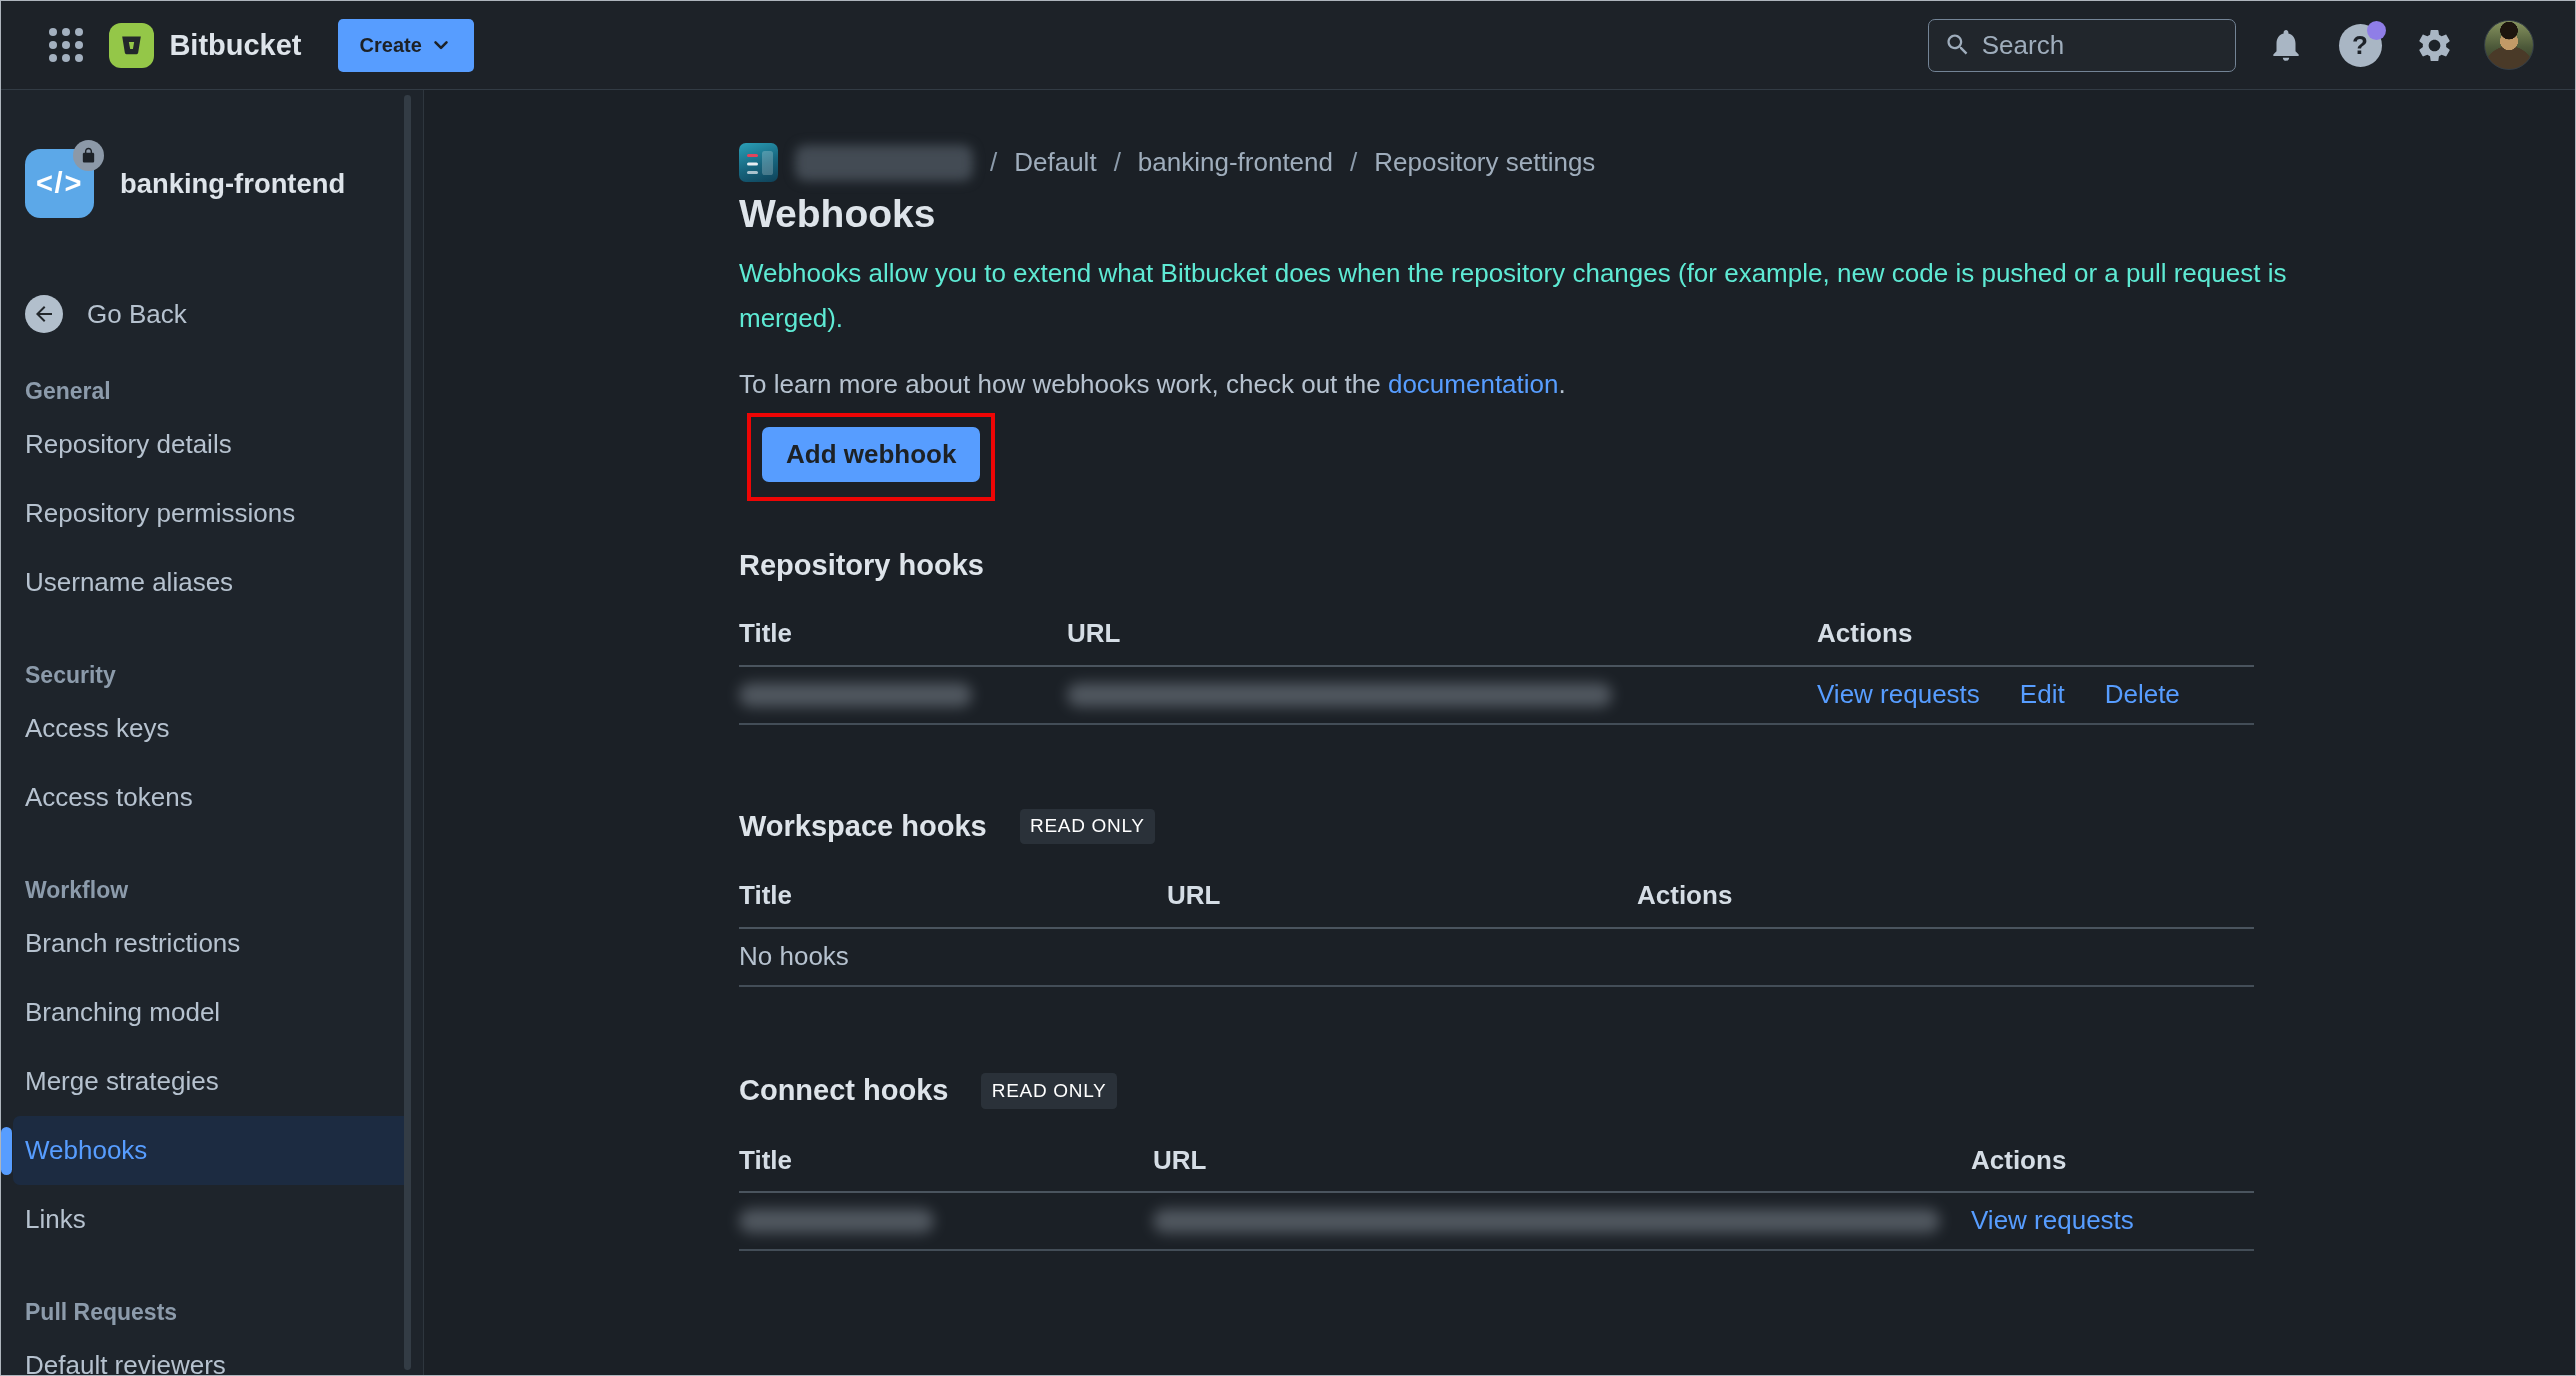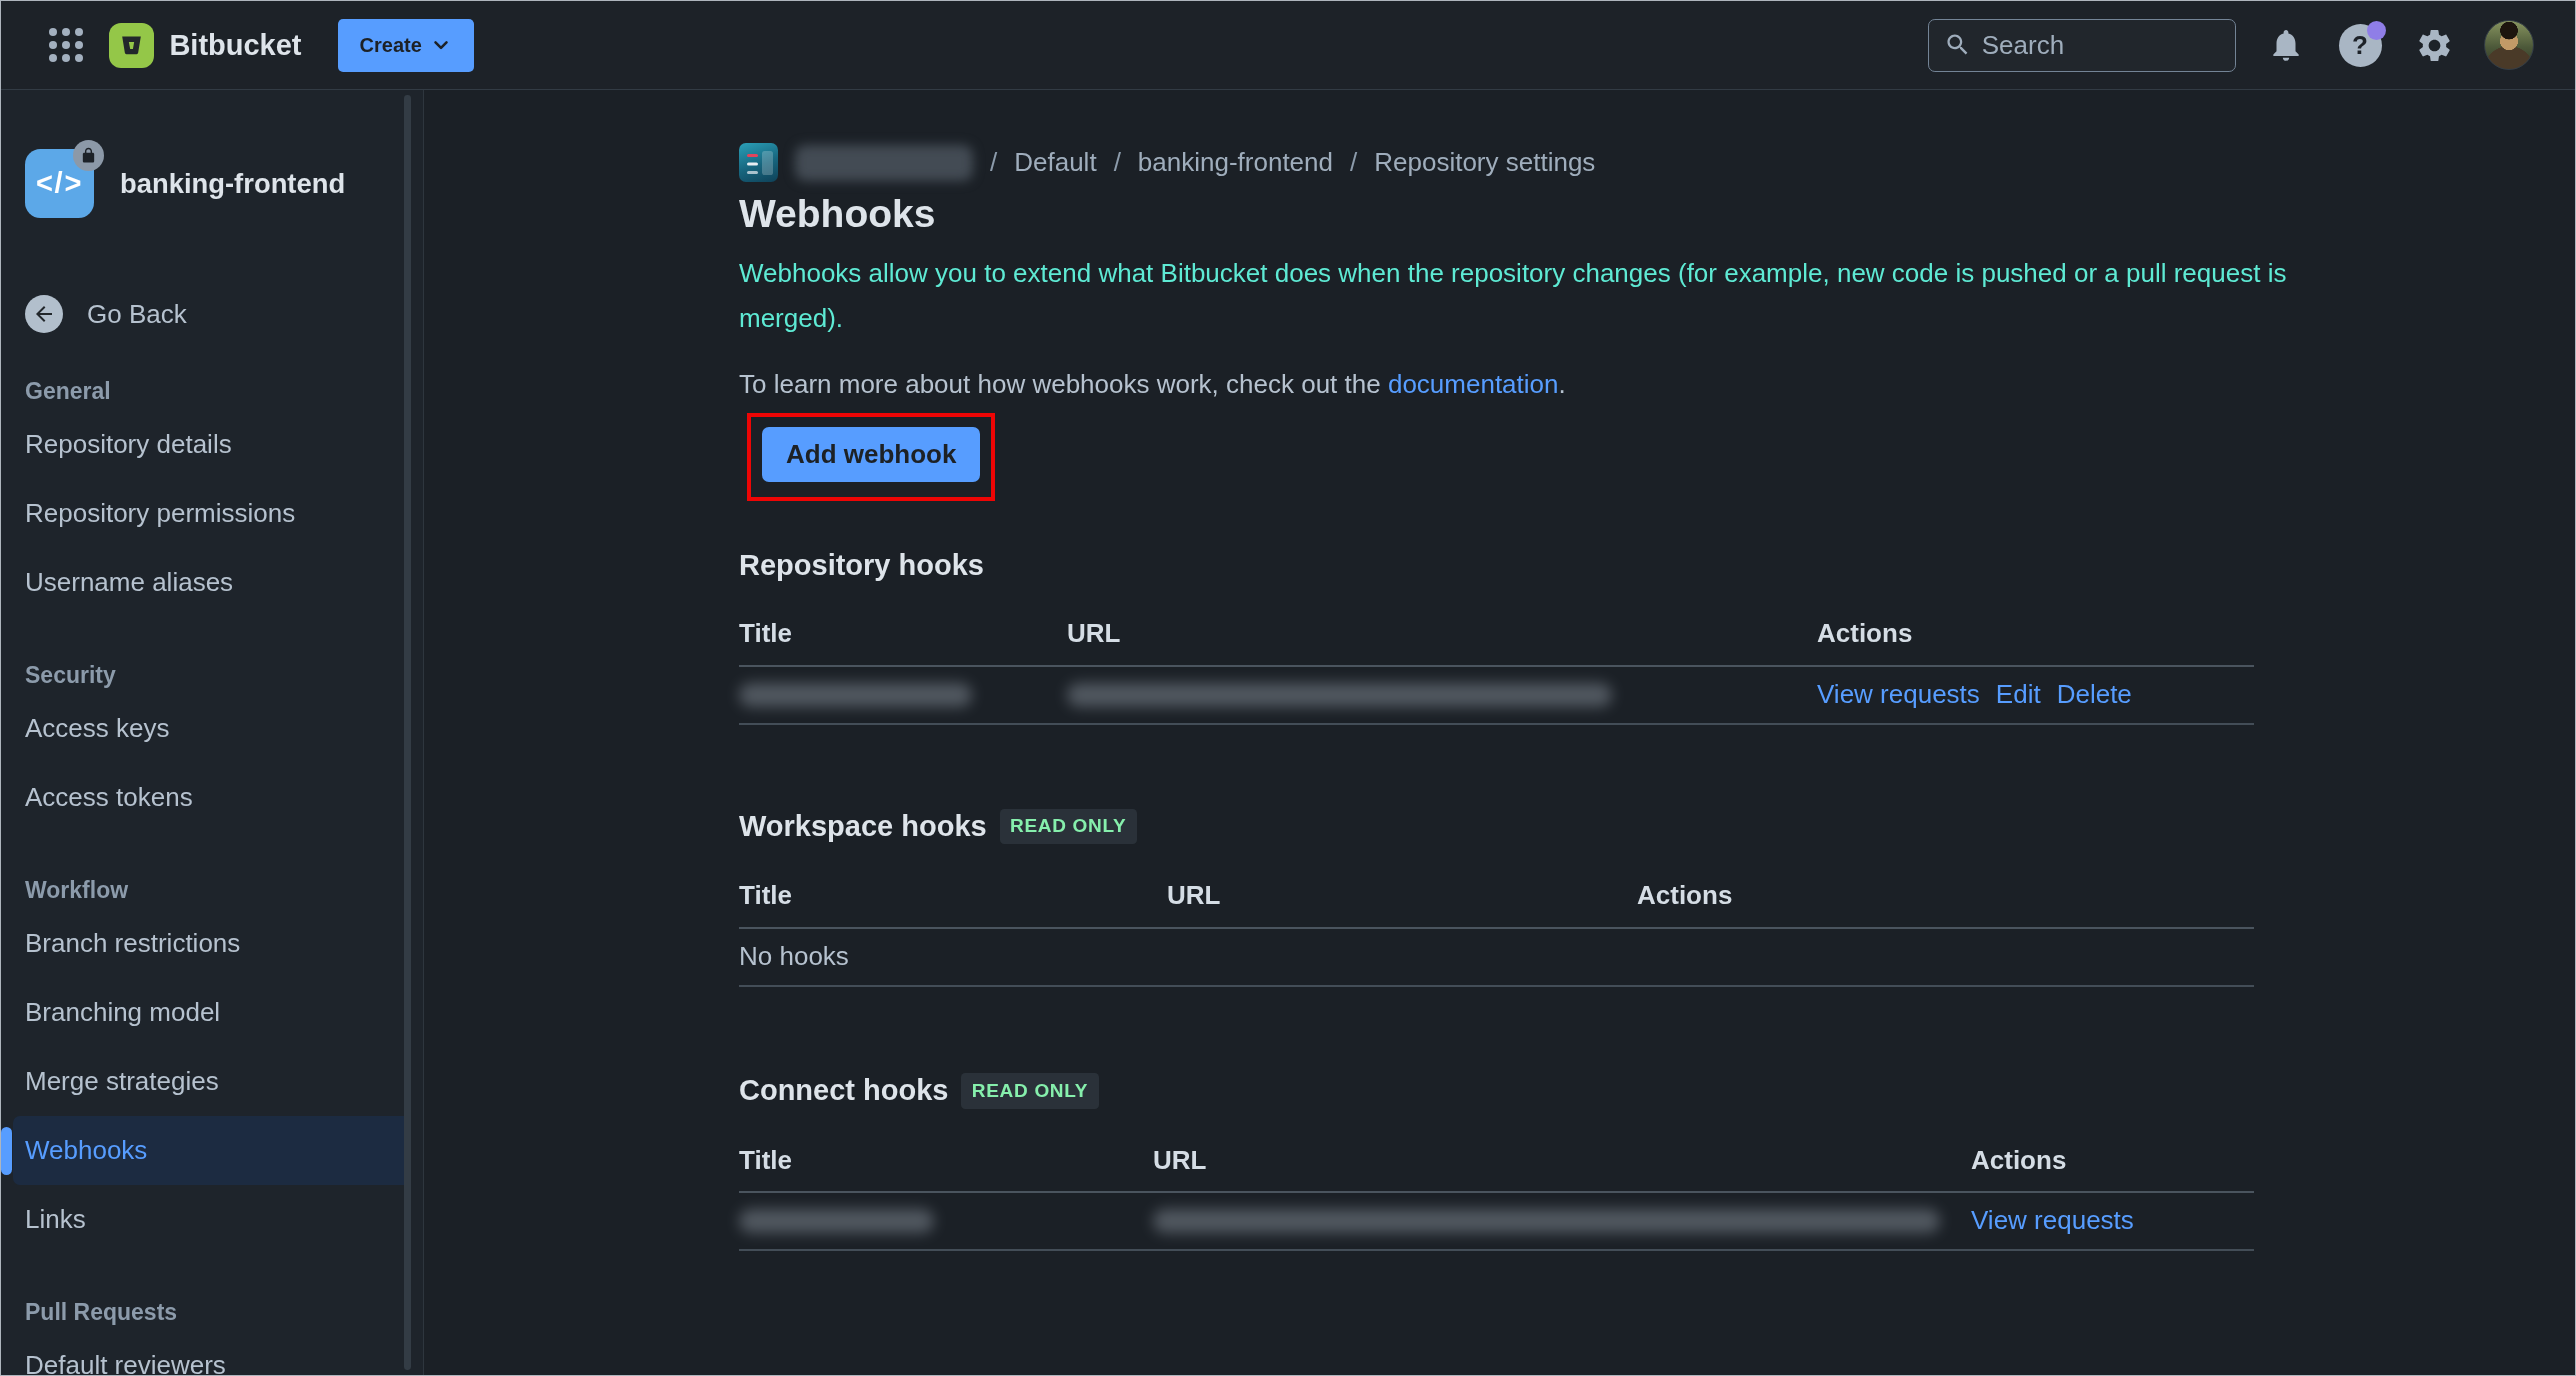--- a/index.html
+++ b/index.html
@@ -83,32 +83,32 @@
   .page-title { margin-top:10.3px; font-size:39px; font-weight:700; color:#DEE4EA; }
   .intro { margin-top:15px; width:1551px; font-size:26px; line-height:45px; color:#5eead4; }
   .learn { margin-top:27.4px; font-size:26px; color:#B6C2CF; }
   .link { color:#579DFF; text-decoration:none; cursor:pointer; }
   .highlight-box { display:inline-block; margin-top:13.7px; border:4.3px solid #EE0505; padding:9.4px 11px 15.4px 11px;margin-left:8px; }
   .btn-add { height:55px; padding:0 24px; border:none; border-radius:6.9px; background:#579DFF;
     color:#1D2125; font-family:inherit; font-size:26px; font-weight:700; cursor:pointer; }
   .hook-section { width:1515px; }
   .section-heading { display:flex; align-items:center; font-size:29px; font-weight:700; color:#DEE4EA; }
   .hs-1 { margin-top:48px; } .hs-2 { margin-top:84px; } .hs-3 { margin-top:86px; }
-  .ro-badge { margin-left:13px; background:#2A3139; color:#86efac; font-size:19px; font-weight:700;
+  .ro-badge { margin-left:33px; background:#2A3139; color:#ffffff; font-size:19px; font-weight:400;
     letter-spacing:0.7px; padding:6.9px 10.3px; border-radius:4.3px; }
   .thead { margin-top:36px; padding-bottom:15.4px; border-bottom:2.6px solid #4A545E; }
   .cols-repo { display:grid; grid-template-columns:328px 750px 1fr; align-items:center; }
   .cols-ws   { display:grid; grid-template-columns:428px 470px 1fr; align-items:center; }
   .cols-con  { display:grid; grid-template-columns:414px 818px 1fr; align-items:center; }
   .th { font-size:26px; font-weight:700; color:#D5DDE5; }
   .trow { height:58px; border-bottom:2.6px solid #434D57; }
   .blur-line { height:24px; border-radius:12px; background:#828B95; opacity:.52; filter:blur(6.9px); }
   .bl-t1 { width:233px; } .bl-u1 { width:545px; }
   .bl-t3 { width:195px; } .bl-u3 { width:787px; }
-  .actions-cell { display:flex; align-items:flex-end; gap:16px; }
+  .actions-cell { display:flex; align-items:flex-end; gap:40px; }
   .action-link { font-size:26px; color:#579DFF; text-decoration:none; cursor:pointer; }
   .empty-text { font-size:26px; color:#B6C2CF; }
 </style>
 </head>
 <body>
 
 <div class="frame">
 
   <header class="topnav">
     <button class="appswitcher">

